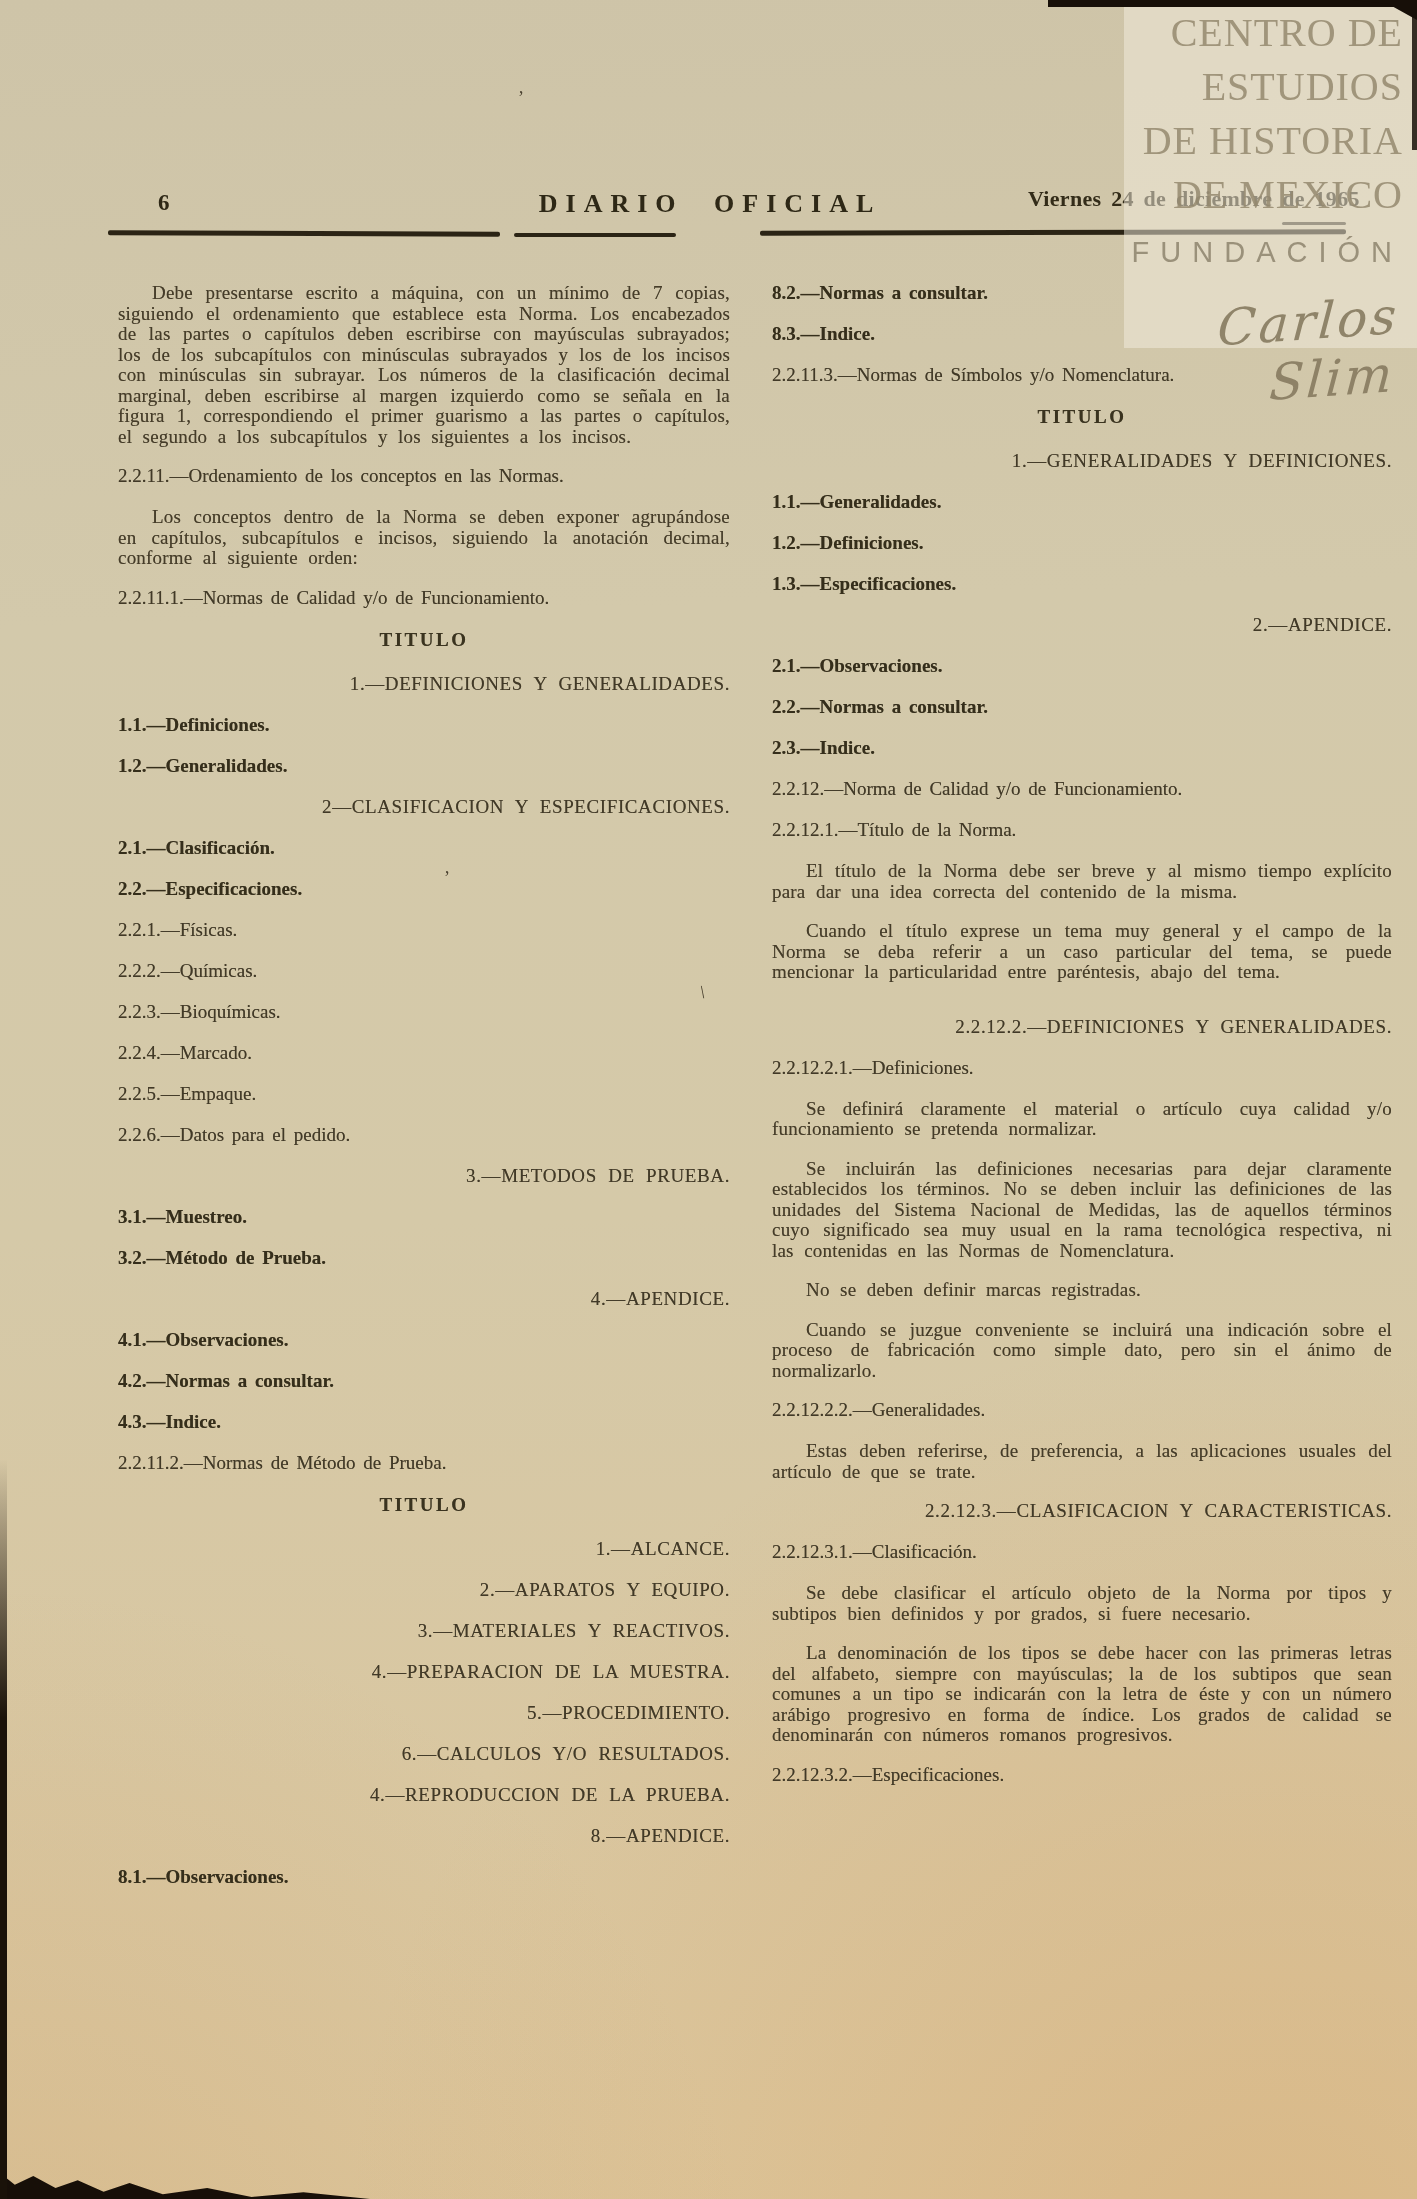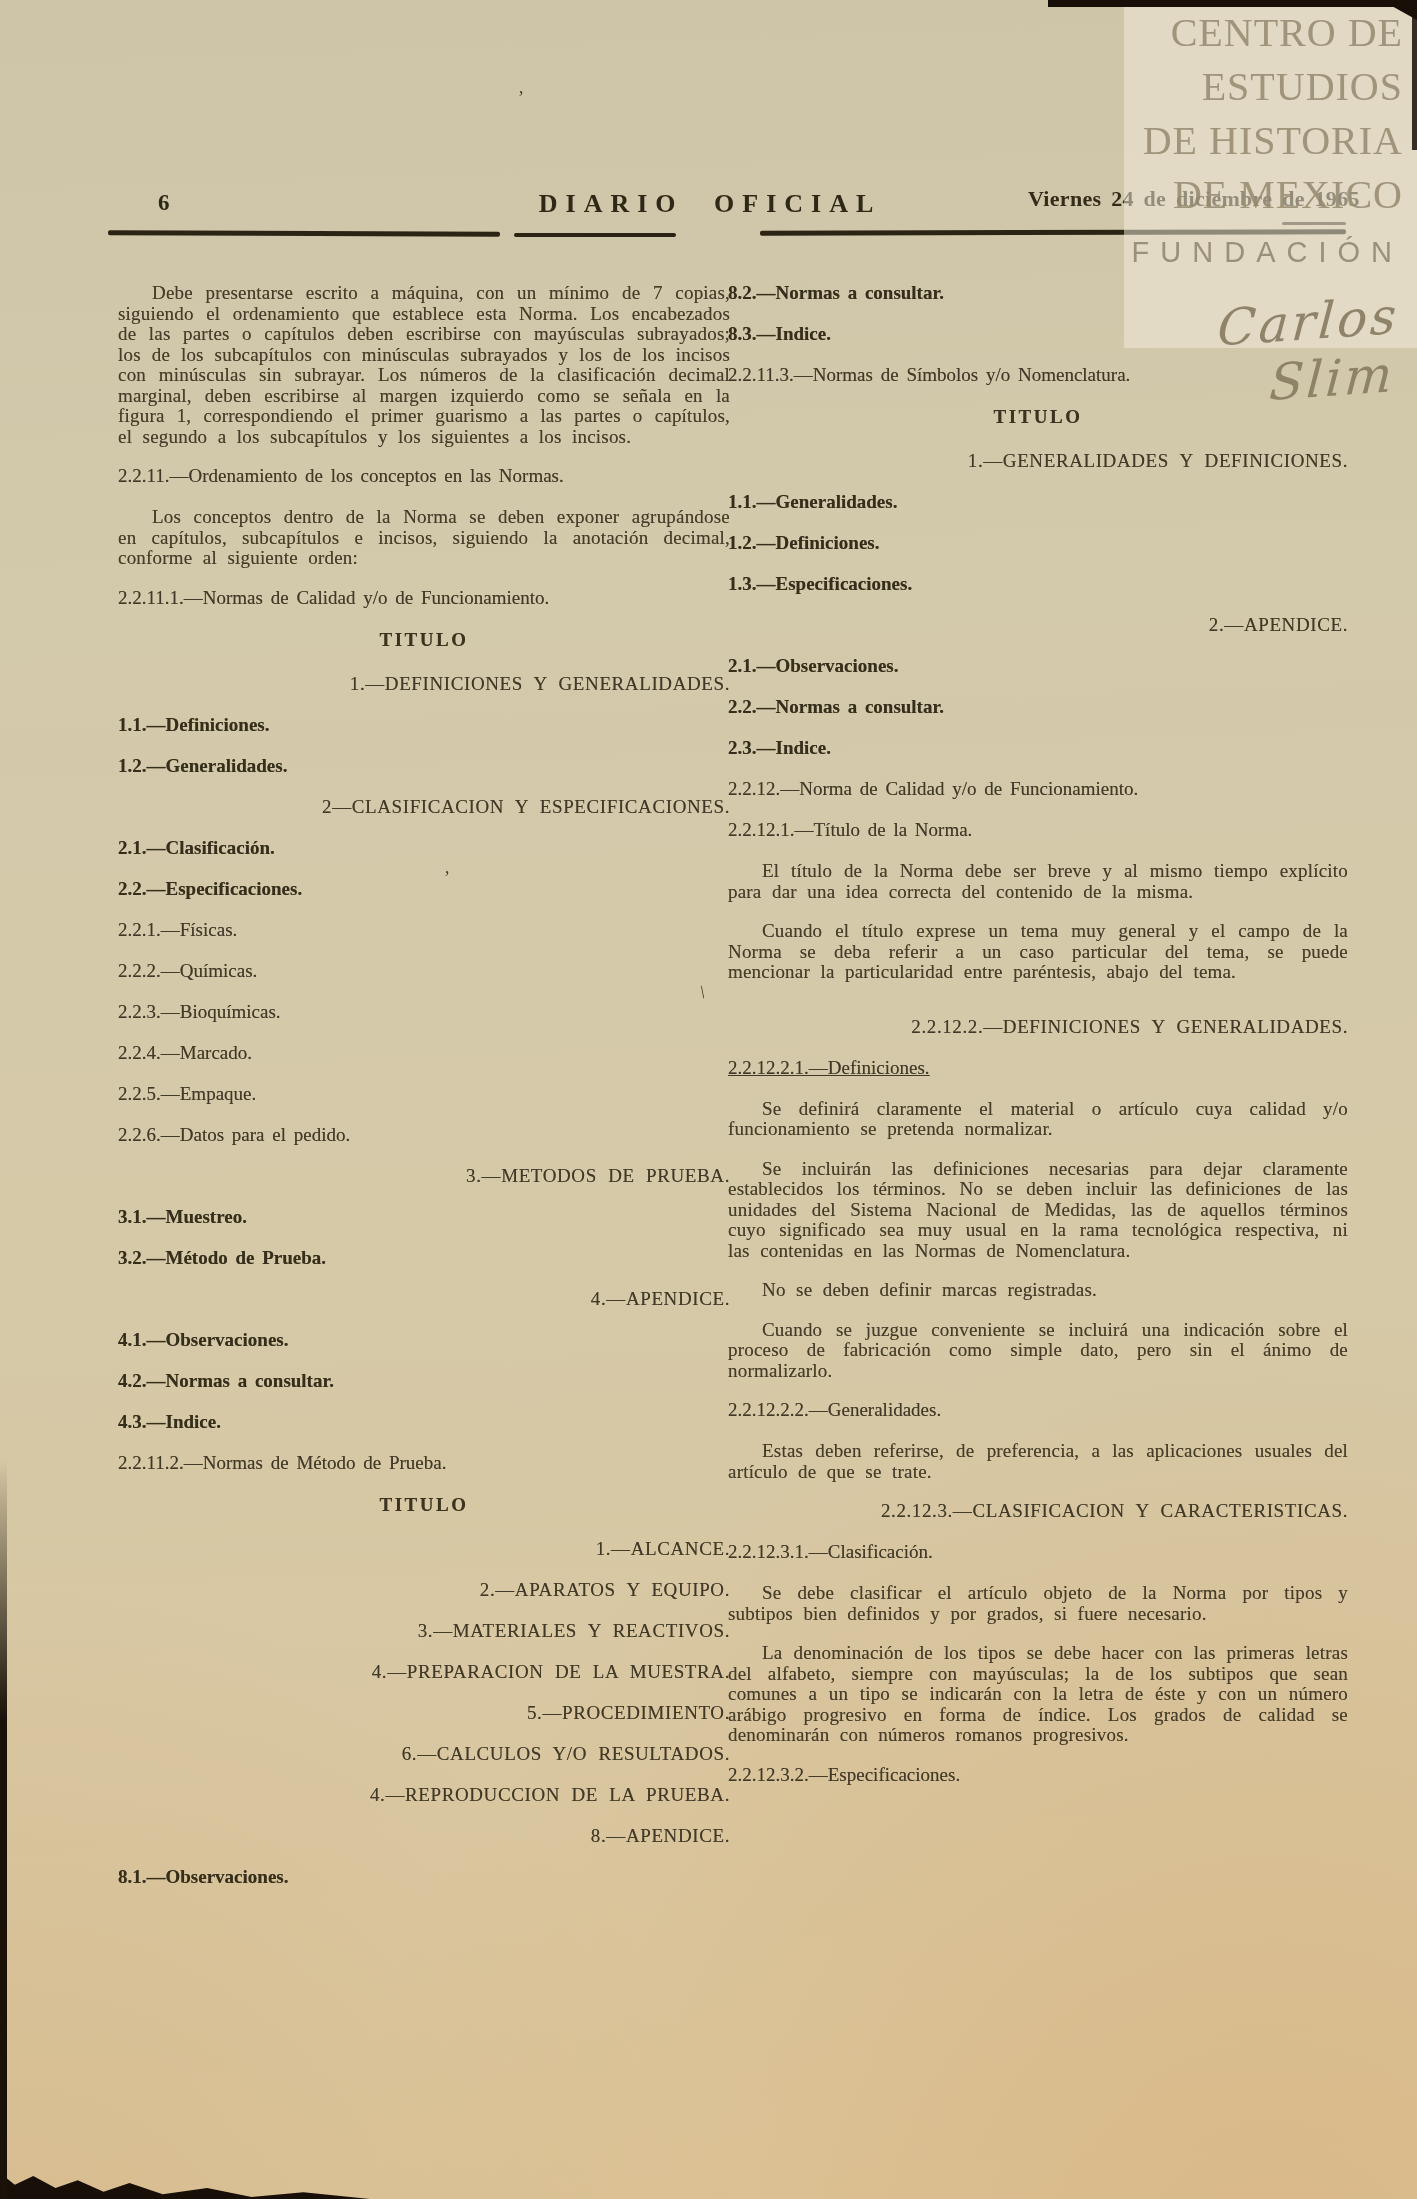--- a/index.html
+++ b/index.html
@@ -40,21 +40,21 @@
   .wm-line{font-family:"Liberation Serif",serif;font-size:40px;line-height:54px;
     letter-spacing:1px;color:rgba(148,136,110,.85);}
   .wm-foundation{margin-top:14px;font-family:"Liberation Sans",sans-serif;font-size:29px;
     letter-spacing:11px;color:rgba(146,136,114,.9);}
   .wm-signature{margin-top:18px;margin-right:6px;font-family:"DejaVu Serif",serif;font-style:italic;
     font-size:50px;letter-spacing:3px;color:rgba(134,122,95,.9);
     transform:rotate(-4deg) skewX(-8deg);transform-origin:right center;}
   
   .column{position:absolute;z-index:2;top:283px;text-shadow:0 0 .6px rgba(62,53,34,.5);}
   .col-left{left:118px;width:612px;}
-  .col-right{left:728px;width:620px;}
+  .col-right{left:772px;width:620px;}
   .blk{margin:0;}
   .blk.p{text-align:justify;text-indent:34px;font-size:19px;line-height:20.5px;
     word-spacing:5.5px;letter-spacing:.2px;margin-bottom:19px;color:#453c29;}
   .blk.item{font-size:19px;line-height:20px;margin-bottom:21px;word-spacing:3px;color:#413927;}
   .blk.item.bold{font-weight:700;color:#352e1b;}
   .blk.item.caps{letter-spacing:.6px;word-spacing:6px;text-align:right;}
   .blk.heading{text-align:center;font-weight:700;font-size:19px;letter-spacing:2.5px;
     margin:1px 0 23px;color:#3a331f;}
   
   .speck{position:absolute;z-index:3;color:#4a4130;font-size:18px;}
@@ -138,21 +138,21 @@
       <div class="blk item bold">1.3.—Especificaciones.</div>
       <div class="blk item caps">2.—APENDICE.</div>
       <div class="blk item bold">2.1.—Observaciones.</div>
       <div class="blk item bold">2.2.—Normas a consultar.</div>
       <div class="blk item bold">2.3.—Indice.</div>
       <div class="blk item">2.2.12.—Norma de Calidad y/o de Funcionamiento.</div>
       <div class="blk item">2.2.12.1.—Título de la Norma.</div>
       <div class="blk p">El título de la Norma debe ser breve y al mismo tiempo explícito para dar una idea correcta del contenido de la misma.</div>
       <div class="blk p">Cuando el título exprese un tema muy general y el campo de la Norma se deba referir a un caso particular del tema, se puede mencionar la particularidad entre paréntesis, abajo del tema.</div>
       <div class="blk item caps" style="margin-top: 34px;">2.2.12.2.—DEFINICIONES Y GENERALIDADES.</div>
-      <div class="blk item" style="margin-top: 20px; text-decoration: underline;">2.2.12.2.1.—Definiciones.</div>
+      <div class="blk item" style="margin-top: 20px;">2.2.12.2.1.—Definiciones.</div>
       <div class="blk p">Se definirá claramente el material o artículo cuya calidad y/o funcionamiento se pretenda normalizar.</div>
       <div class="blk p">Se incluirán las definiciones necesarias para dejar claramente establecidos los términos. No se deben incluir las definiciones de las unidades del Sistema Nacional de Medidas, las de aquellos términos cuyo significado sea muy usual en la rama tecnológica respectiva, ni las contenidas en las Normas de Nomenclatura.</div>
       <div class="blk p">No se deben definir marcas registradas.</div>
       <div class="blk p">Cuando se juzgue conveniente se incluirá una indicación sobre el proceso de fabricación como simple dato, pero sin el ánimo de normalizarlo.</div>
       <div class="blk item">2.2.12.2.2.—Generalidades.</div>
       <div class="blk p">Estas deben referirse, de preferencia, a las aplicaciones usuales del artículo de que se trate.</div>
       <div class="blk item caps">2.2.12.3.—CLASIFICACION Y CARACTERISTICAS.</div>
       <div class="blk item">2.2.12.3.1.—Clasificación.</div>
       <div class="blk p">Se debe clasificar el artículo objeto de la Norma por tipos y subtipos bien definidos y por grados, si fuere necesario.</div>
       <div class="blk p">La denominación de los tipos se debe hacer con las primeras letras del alfabeto, siempre con mayúsculas; la de los subtipos que sean comunes a un tipo se indicarán con la letra de éste y con un número arábigo progresivo en forma de índice. Los grados de calidad se denominarán con números romanos progresivos.</div>

